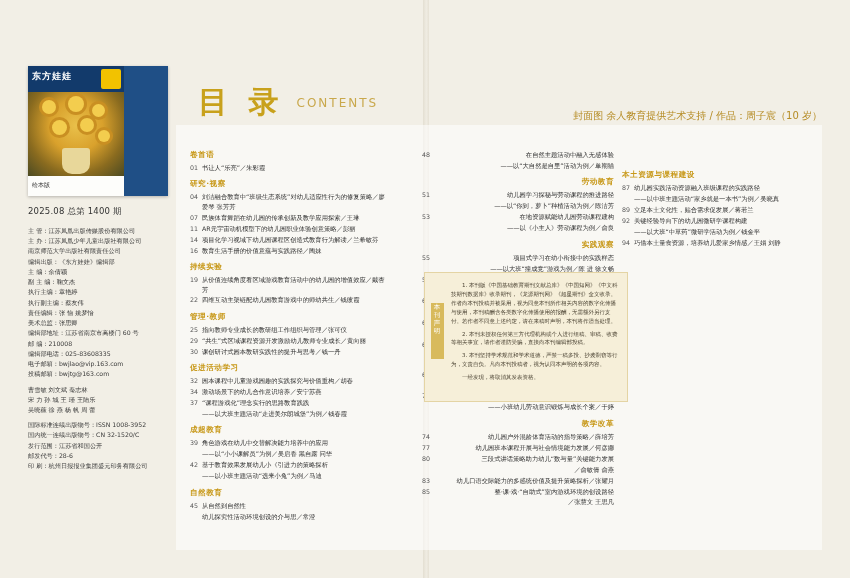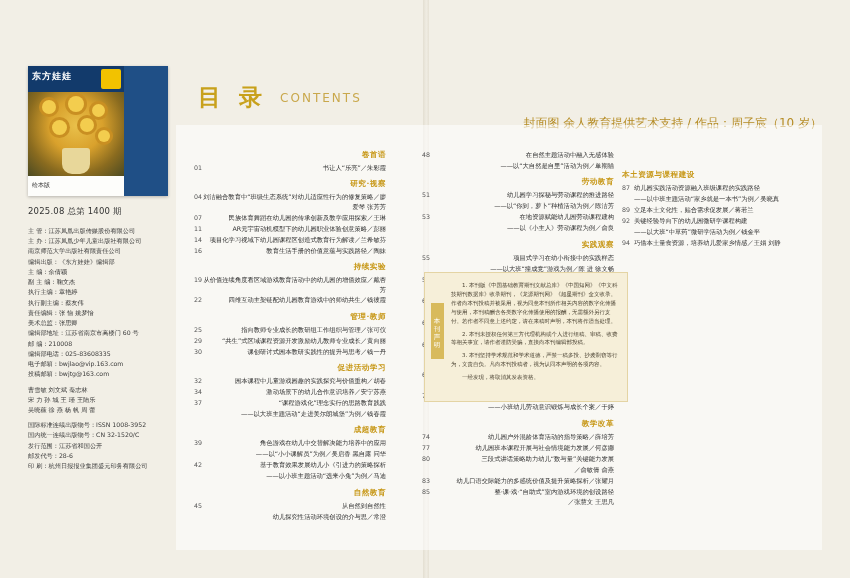--- a/index.html
+++ b/index.html
@@ -62,40 +62,40 @@
     font-size:6.2px;line-height:1.65;color:#3a3a3a;
   }
   .colophon .row{white-space:nowrap;overflow:hidden;}
   .colophon .gap{height:5px;}
 
   
   .toc-head{
     position:absolute;left:198px;top:82px;
   }
   .toc-head .cn{
-    font-size:23px;font-weight:bold;color:#c8a11c;letter-spacing:5px;
+    font-size:30px;font-weight:bold;color:#c8a11c;letter-spacing:5px;
     display:inline-block;vertical-align:middle;
   }
   .toc-head .en{
     font-size:12px;color:#c9a84c;letter-spacing:2px;margin-left:8px;
     display:inline-block;vertical-align:middle;
   }
   .cover-credit{
-    position:absolute;right:28px;top:114px;text-align:right;
-    font-size:12px;color:#b58b23;line-height:1.6;
+    position:absolute;right:28px;top:108px;text-align:right;
+    font-size:10px;color:#b58b23;line-height:1.6;
   }
   .toc-panel{
     position:absolute;left:176px;top:125px;width:646px;height:425px;
     background:rgba(255,255,255,0.55);
   }
   .cols{
     position:absolute;left:190px;top:150px;width:628px;height:395px;
   }
   .col{position:absolute;top:0;width:196px;}
-  .col1{left:0;text-align:right;}
+  .col1{left:0;}
   .col2{left:228px;text-align:right;}
   .col3{left:432px;width:204px;margin-top:20px;}
 
   .sect{margin-bottom:7px;}
   .sect-title{
     font-size:7.6px;font-weight:bold;color:#c8991a;margin:0 0 3px 0;letter-spacing:.5px;
   }
   .entry{
     font-size:6.3px;color:#2e2e2e;line-height:1.5;margin-bottom:1.5px;
     display:flex;
@@ -105,21 +105,21 @@
   }
   .entry .txt{flex:1 1 auto;}
 
   
   .notebox{
     position:absolute;left:424px;top:272px;width:202px;height:128px;
     background:#f6efd9;border:1px solid #e4d4a4;
   }
   .notebox .tab{
     position:absolute;left:6px;top:30px;width:13px;height:56px;background:#d8ba5c;
-    color:#fff;font-size:6.4px;line-height:1.25;text-align:center;padding-top:14px;
+    color:#fff;font-size:6.4px;line-height:1.25;text-align:center;padding-top:0;
     box-sizing:border-box;letter-spacing:1px;
   }
   .notebox .body{
     position:absolute;left:26px;top:8px;width:168px;height:112px;
     font-size:5.5px;line-height:1.62;color:#4a4232;overflow:hidden;
   }
   .notebox .body p{margin:0 0 4px 0;text-indent:11px;}
 </style>
 </head>
 <body>

